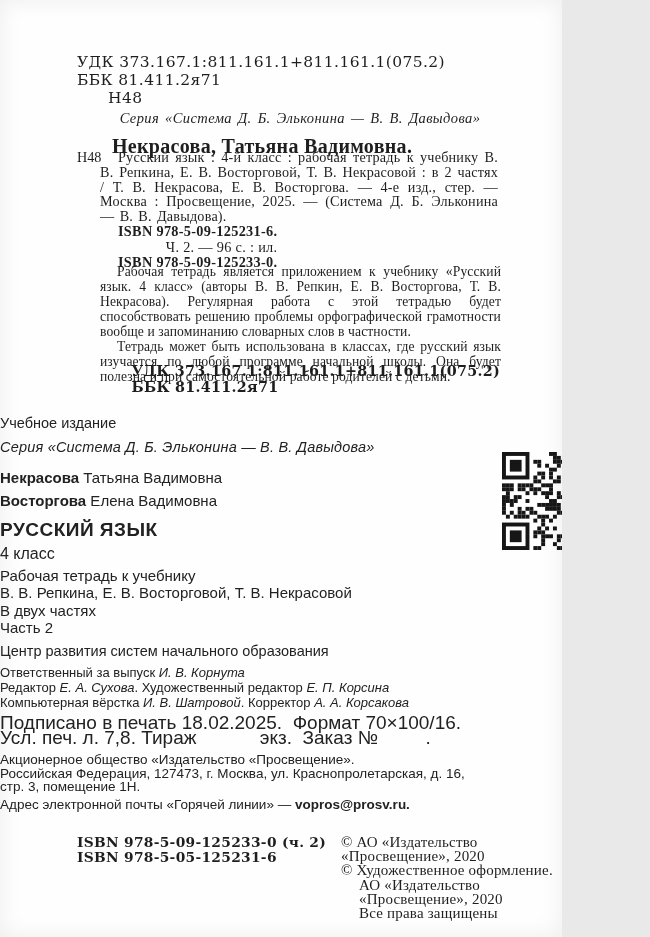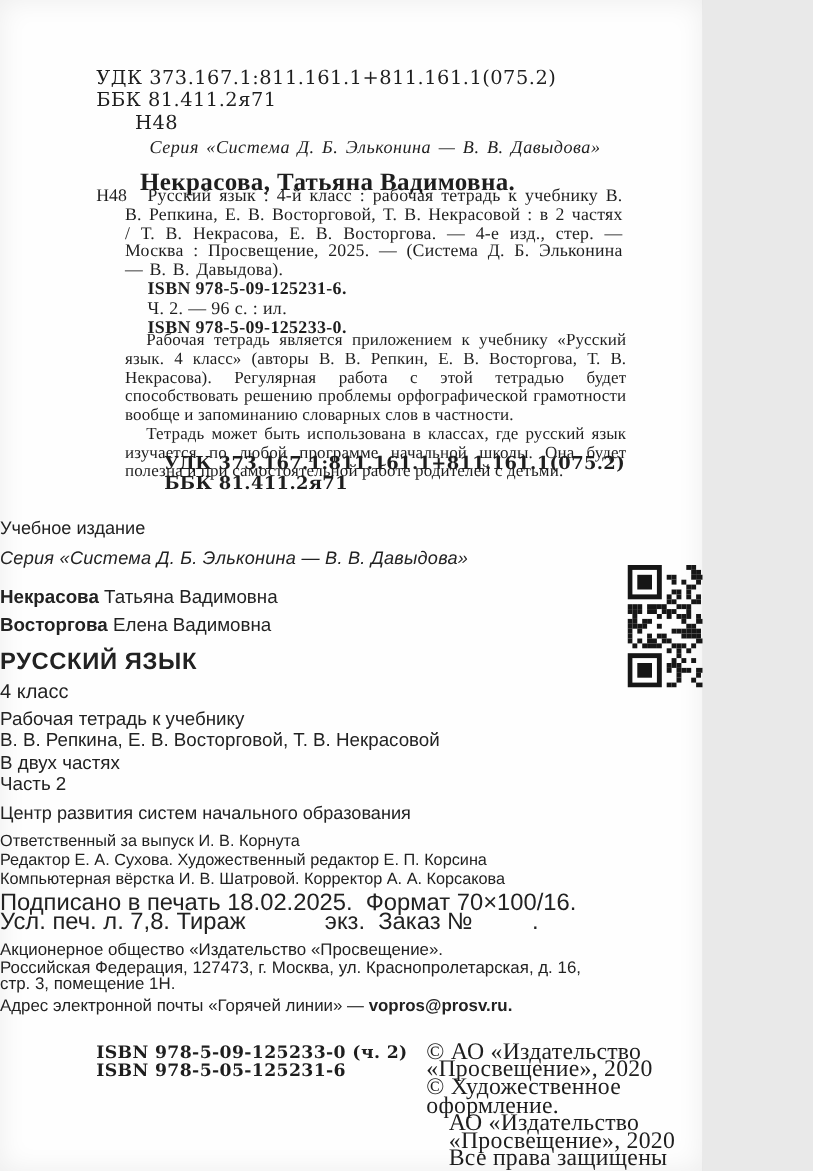--- a/index.html
+++ b/index.html
@@ -14,21 +14,21 @@
   }
   
   .top-codes{position:absolute;top:53px;left:77px;font-size:15.5px;line-height:18px;letter-spacing:.4px;font-weight:bold;font-family:"DejaVu Serif","Liberation Serif",serif;font-weight:normal;}
   .top-codes .h48{margin-left:31px;}
   .age-badge{position:absolute;top:52px;left:576px;font-size:17px;font-weight:bold;font-family:"DejaVu Serif","Liberation Serif",serif;letter-spacing:.5px;}
   .series-serif{position:absolute;top:110px;left:90px;width:420px;text-align:center;font-style:italic;font-size:14.5px;letter-spacing:.4px;word-spacing:2px;}
   .author-head{position:absolute;top:135px;left:112px;font-weight:bold;font-size:20px;letter-spacing:.3px;}
   .biblio{position:absolute;top:150px;left:77px;width:421px;font-size:14.2px;line-height:14.8px;}
   .biblio .hang{position:absolute;left:0;top:0;}
   .biblio .bib-body{margin-left:23px;text-align:justify;text-indent:18px;letter-spacing:.2px;word-spacing:1.5px;}
-  .isbn-block{position:absolute;top:224px;left:118px;font-size:14.3px;line-height:15.6px;letter-spacing:.3px;}
+  .isbn-block{position:absolute;top:224px;left:118px;font-size:14.3px;line-height:15.6px;letter-spacing:.3px;text-align:right;}
   .isbn-block .b{font-weight:bold;}
   .annot-wrap{position:absolute;top:264px;left:100px;width:401px;font-size:13.6px;line-height:15px;}
   .annot{margin:0;text-align:justify;text-indent:17px;letter-spacing:.1px;}
   .codes-right{position:absolute;top:364px;left:0;width:500px;font-size:14.3px;line-height:15.8px;font-weight:bold;letter-spacing:.3px;font-family:"DejaVu Serif","Liberation Serif",serif;}
   .codes-right .inner{width:-moz-fit-content;width:fit-content;margin-left:auto;margin-right:0;text-align:left;}
   
   .sans{position:absolute;top:408px;left:0;width:612px;text-align:left;
         font-family:"Liberation Sans",sans-serif;color:#222;}
   .sans div{line-height:16px;}
   .ed-kind{font-size:14.5px;margin-top:7px;}
@@ -38,33 +38,33 @@
   .ed-author.first{margin-top:14px;}
   .ed-title{font-size:19px;font-weight:bold;margin-top:10px;letter-spacing:.5px;line-height:21px !important;}
   .ed-grade{font-size:16px;margin-top:5px;line-height:18px !important;}
   .ed-sub{font-size:15px;line-height:17px !important;}
   .ed-sub.first{margin-top:4px;}
   .ed-parts{font-size:15px;line-height:16.5px !important;}
   .ed-parts.first{margin-top:2px;}
   .ed-center{font-size:14.5px;margin-top:7px;}
   .cr{font-size:13px;line-height:15px !important;}
   .cr.first{margin-top:6px;}
-  .cr .it{}
+  .cr .it{font-style:italic;}
   .imp{font-size:19px;line-height:14.5px !important;}
   .imp.first{margin-top:6px;}
   .pub{font-size:13.5px;line-height:13.5px !important;}
   .pub.first{margin-top:8px;}
   .mail{font-size:13.5px;margin-top:3px;line-height:15px !important;}
   .mail .b{font-weight:bold;}
   
   .qr{position:absolute;top:452px;left:502px;width:98px;height:98px;}
   .qr svg{display:block;width:98px;height:98px;}
   
   .bottom-isbn{position:absolute;top:835px;left:77px;font-weight:bold;font-size:13.8px;line-height:14.6px;letter-spacing:.3px;font-family:"DejaVu Serif","Liberation Serif",serif;}
-  .bottom-copy{position:absolute;top:835px;left:341px;font-size:19px;line-height:14.2px;letter-spacing:.2px;}
+  .bottom-copy{position:absolute;top:835px;left:341px;font-size:15px;line-height:14.2px;letter-spacing:.2px;}
   .bottom-copy .ind{padding-left:18px;}
 </style>
 </head>
 <body>
 
 <div class="page">
 
   <div class="top-codes">
     <div>УДК 373.167.1:811.161.1+811.161.1(075.2)</div>
     <div>ББК 81.411.2я71</div>

